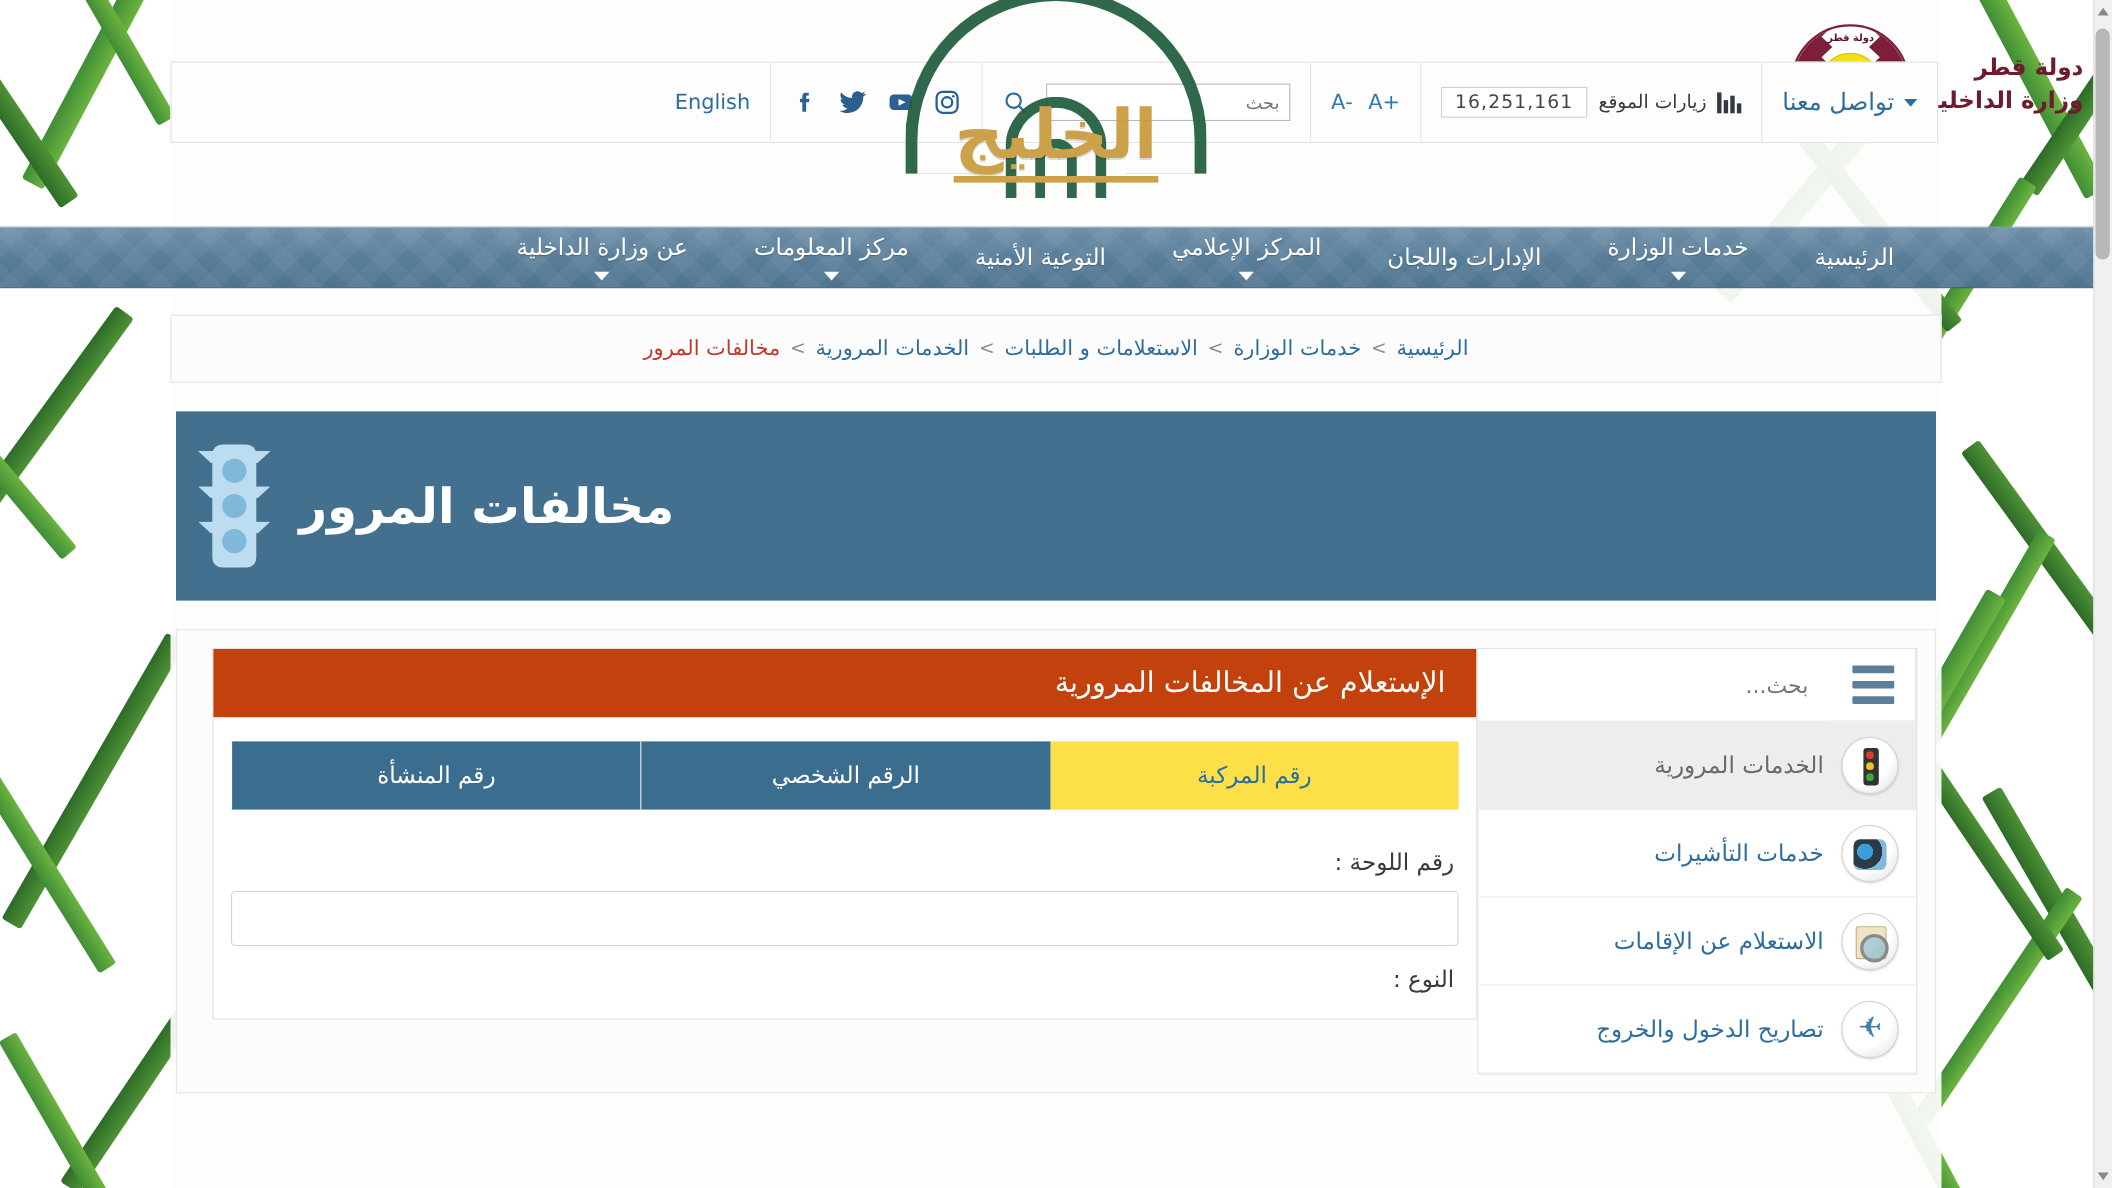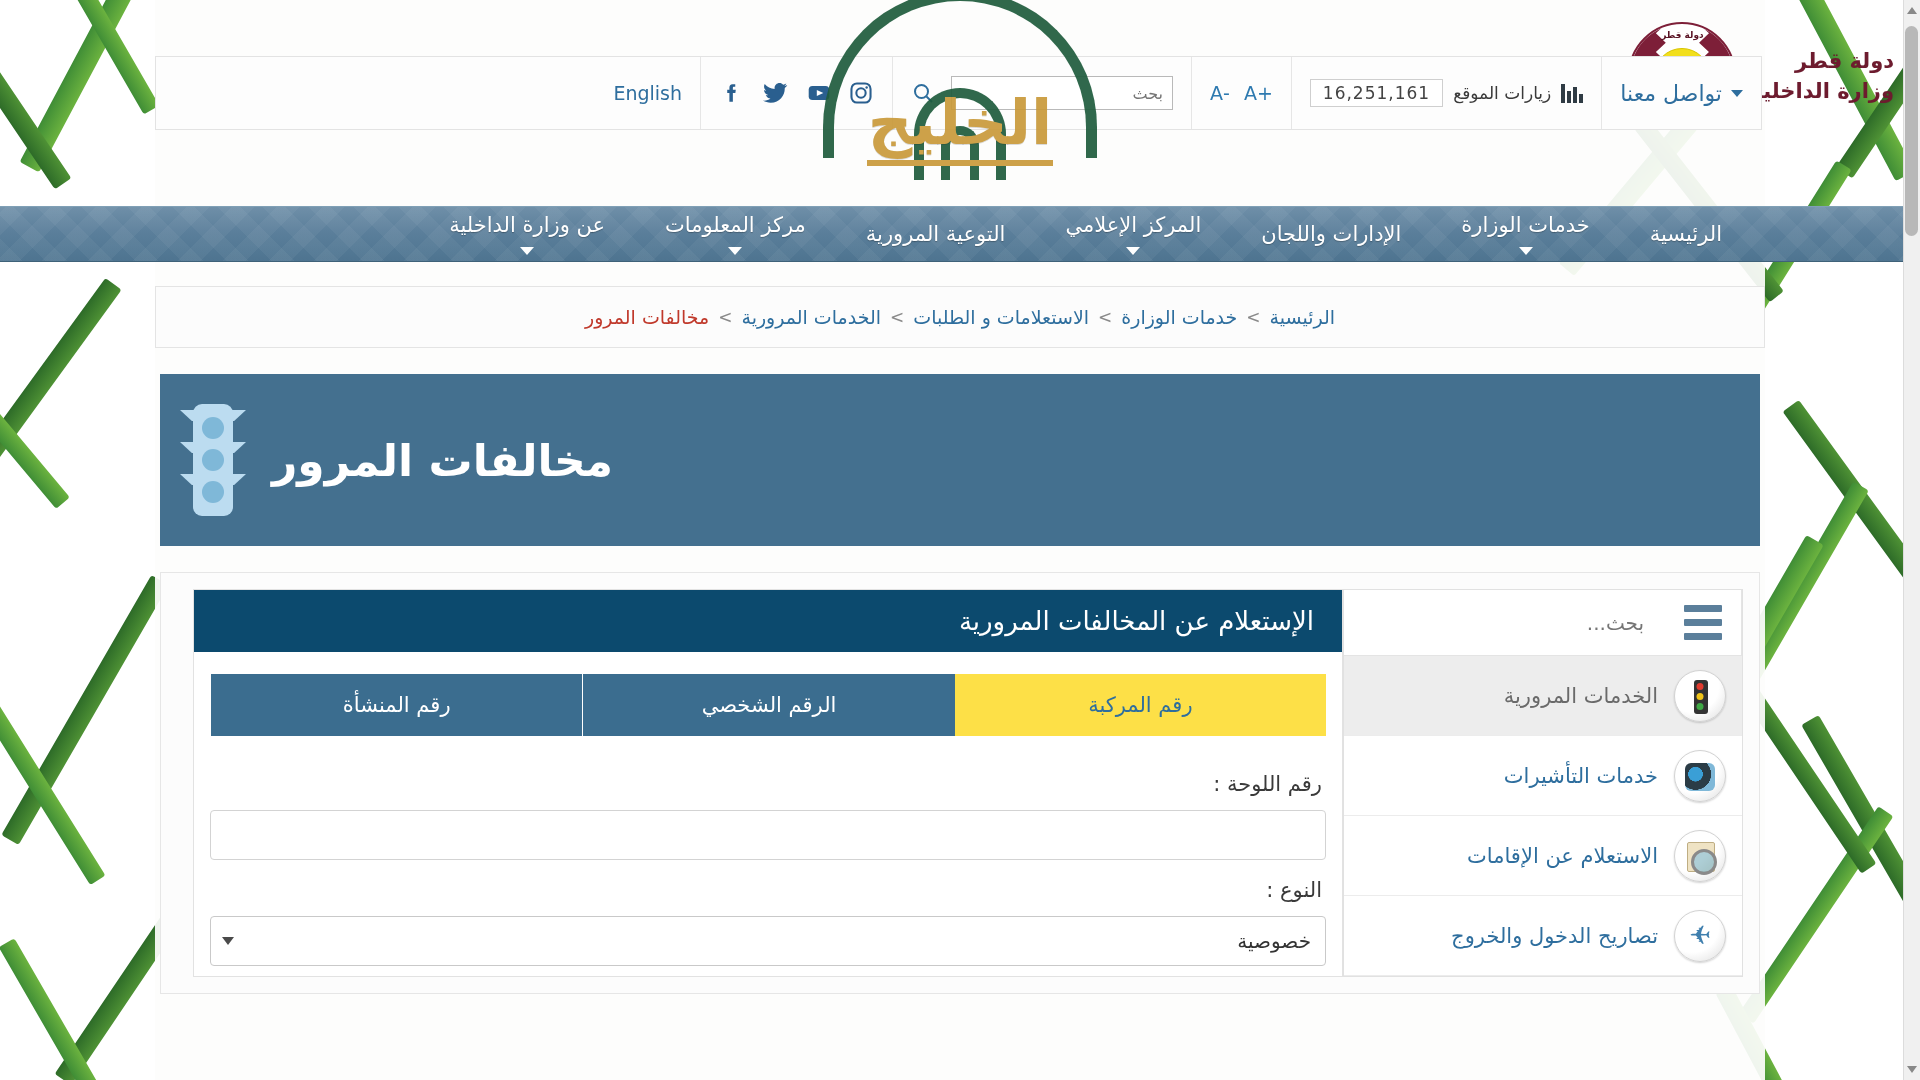--- a/index.html
+++ b/index.html
@@ -416,21 +416,21 @@
     transform: scaleX(-1);
   }
 
   .form-col {
     flex: 1;
     margin-left: 16px;
     background: #ffffff;
     border: 1px solid #e2e2e2;
   }
   .form-head {
-    background: #0c4a6e;
+    background: #c2410c;
     color: #ffffff;
     height: 62px;
     display: flex; align-items: center;
     justify-content: flex-start;
     padding: 0 28px;
     font-size: 26px;
     direction: rtl;
   }
   .tabs-row {
     display: flex; flex-direction: row;
@@ -702,21 +702,21 @@
       <span class="nav-caret"></span>
     </div>
     <div class="nav-item">
       <span>الإدارات واللجان</span>
     </div>
     <div class="nav-item">
       <span>المركز الإعلامي</span>
       <span class="nav-caret"></span>
     </div>
     <div class="nav-item">
-      <span>التوعية المرورية</span>
+      <span>التوعية الأمنية</span>
     </div>
     <div class="nav-item">
       <span>مركز المعلومات</span>
       <span class="nav-caret"></span>
     </div>
     <div class="nav-item">
       <span>عن وزارة الداخلية</span>
       <span class="nav-caret"></span>
     </div>
   </nav>
@@ -799,26 +799,20 @@
           <div class="tab">
             <span>رقم المنشأة</span>
           </div>
         </div>
 
         <div class="form-body">
           <div class="field-label">رقم اللوحة :</div>
           <input class="txt-input" type="text" placeholder="" style="">
 
           <div class="field-label">النوع :</div>
-          <div class="select-wrap">
-            <div class="sel-input">
-              <span>خصوصية</span>
-            </div>
-            <span class="sel-arrow"></span>
-          </div>
         </div>
       </section>
 
     </div>
   </div>
 </div>
 
 <div class="watermark">
   <div class="wm-arch"></div>
   <div class="wm-door"></div>

